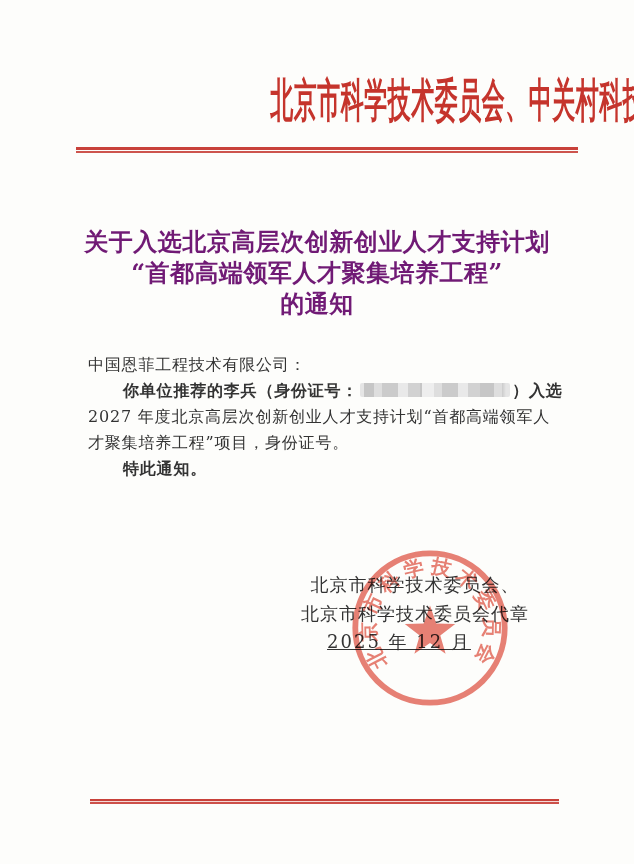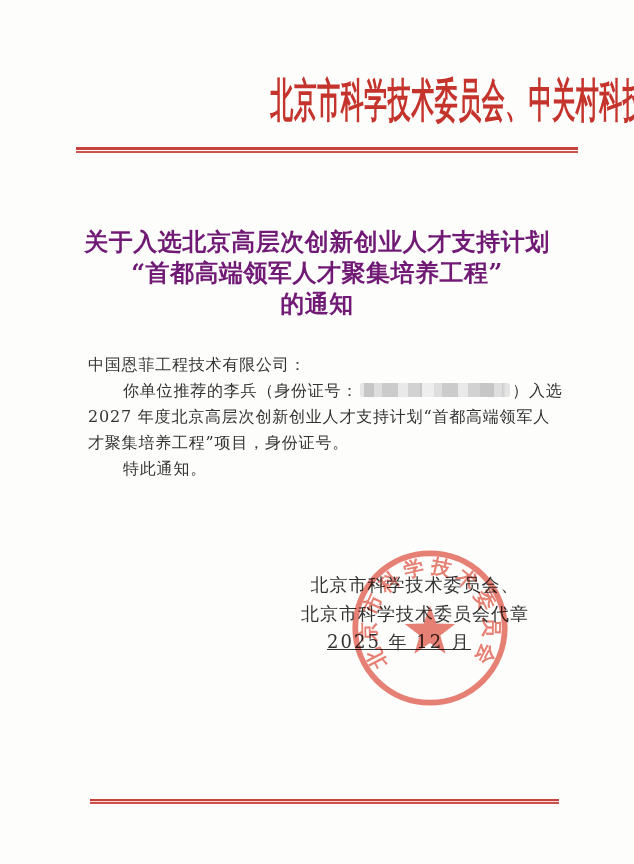--- a/index.html
+++ b/index.html
@@ -40,21 +40,21 @@
     text-align:center;font-size:24px;font-weight:bold;
     color:#701a75;line-height:31px;letter-spacing:0.5px;
   }
   
   .body-text{
     position:absolute;top:352px;left:88px;width:486px;
     font-size:16px;line-height:26px;color:var(--text-black);
     letter-spacing:0.8px;
   }
   .body-text .line{white-space:nowrap;}
-  .body-text .indent{padding-left:35px;}
+  .body-text .indent{padding-left:35px;font-weight:bold;}
   .redacted{
     display:inline-block;width:150px;height:14px;
     vertical-align:-1px;margin:0 2px;
     background-image:
       linear-gradient(90deg, rgba(255,255,255,.55) 0 4px, transparent 4px 62px, rgba(255,255,255,.7) 62px 74px, transparent 74px 142px, rgba(255,255,255,.5) 146px 150px),
       repeating-linear-gradient(90deg,#c6c6c6 0 14px,#dedede 14px 22px,#cbcbcb 22px 38px,#e9e9e9 38px 48px,#d2d2d2 48px 60px),
       repeating-linear-gradient(0deg, rgba(255,255,255,.25) 0 3px, rgba(0,0,0,.03) 3px 7px);
     filter:blur(.4px);
     border-radius:2px;
   }

